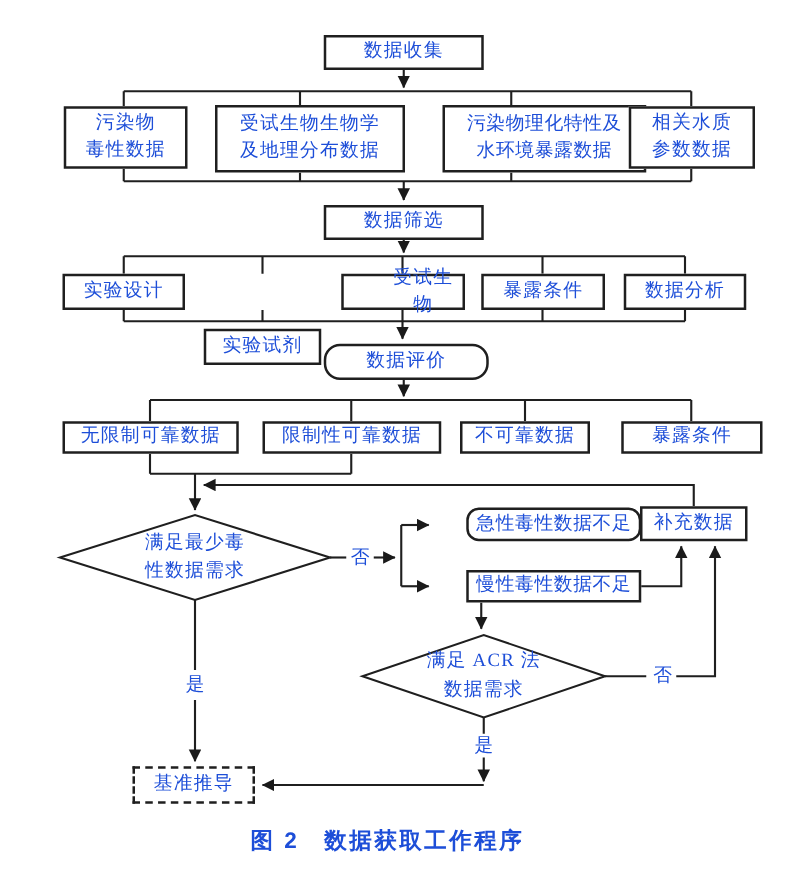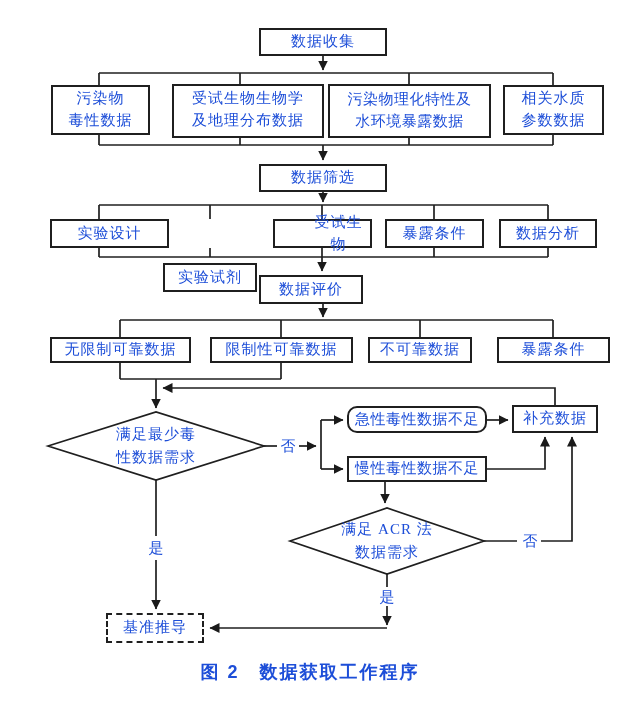--- a/index.html
+++ b/index.html
@@ -2,21 +2,21 @@
 <html><head>
 <meta charset="utf-8">
 <style>
   html,body{margin:0;padding:0;background:#ffffff;}
   #page{position:relative;width:640px;height:705px;background:#ffffff;overflow:hidden;
         font-family:"Liberation Serif","DejaVu Serif",serif;color:#1d4ed8;}
   #wires{position:absolute;left:0;top:0;}
   .node{position:absolute;box-sizing:border-box;border:2px solid #1f1f1f;background:#ffffff;
         display:flex;align-items:center;justify-content:center;text-align:center;
         white-space:pre-line;font-size:15px;line-height:1.45;letter-spacing:1px;}
-  .node.tight{letter-spacing:0.5px;}
+  .node.tight{letter-spacing:0.5px;margin-left:26px;}
   .node.dashed{border-style:dashed;}
   .dtext{position:absolute;display:flex;align-items:center;justify-content:center;
          text-align:center;white-space:pre-line;font-size:15px;line-height:1.55;letter-spacing:1px;}
   .lbl{position:absolute;font-size:15px;text-align:center;line-height:1;}
   #caption{position:absolute;left:0;top:660px;width:620px;text-align:center;
            font-weight:bold;font-size:18px;letter-spacing:2px;
            font-family:"Liberation Sans","DejaVu Sans",sans-serif;}
 </style>
 </head>
 <body>
@@ -135,27 +135,27 @@
 毒性数据</div>
   <div class="node" style="left:172px;top:84px;width:152px;height:54px;font-family:Liberation Mono, monospace;">受试生物生物学
 及地理分布数据</div>
   <div class="node tight" style="left:328px;top:84px;width:163px;height:54px;">污染物理化特性及
 水环境暴露数据</div>
   <div class="node" style="left:503px;top:85px;width:101px;height:50px;">相关水质
 参数数据</div>
 
   <div class="node" style="left:259px;top:164px;width:128px;height:28px;">数据筛选</div>
 
-  <div class="node" style="left:50px;top:219px;width:119px;height:29px;">实验设计</div>
+  <div class="node" style="left:50px;top:219px;width:98px;height:29px;">实验设计</div>
   <div class="node" style="left:163px;top:219px;width:94px;height:29px;margin-top:44px;">实验试剂</div>
   <div class="node" style="left:273px;top:219px;width:99px;height:29px;padding-left:32px;">受试生物</div>
   <div class="node" style="left:385px;top:219px;width:99px;height:29px;">暴露条件</div>
   <div class="node" style="left:499px;top:219px;width:98px;height:29px;">数据分析</div>
 
-  <div class="node" style="left:259px;top:275px;width:104px;height:29px;">数据评价</div>
+  <div class="node" style="left:259px;top:275px;width:132px;height:29px;border-radius:13px;">数据评价</div>
 
   <div class="node" style="left:50px;top:337px;width:141px;height:26px;">无限制可靠数据</div>
   <div class="node" style="left:210px;top:337px;width:143px;height:26px;">限制性可靠数据</div>
   <div class="node" style="left:368px;top:337px;width:104px;height:26px;">不可靠数据</div>
   <div class="node" style="left:497px;top:337px;width:113px;height:26px;">暴露条件</div>
 
   <div class="node tight" style="left:347px;top:406px;width:140px;height:27px;border-radius:10px;">急性毒性数据不足</div>
   <div class="node" style="left:512px;top:405px;width:86px;height:28px;">补充数据</div>
   <div class="node tight" style="left:347px;top:456px;width:140px;height:26px;">慢性毒性数据不足</div>
 

